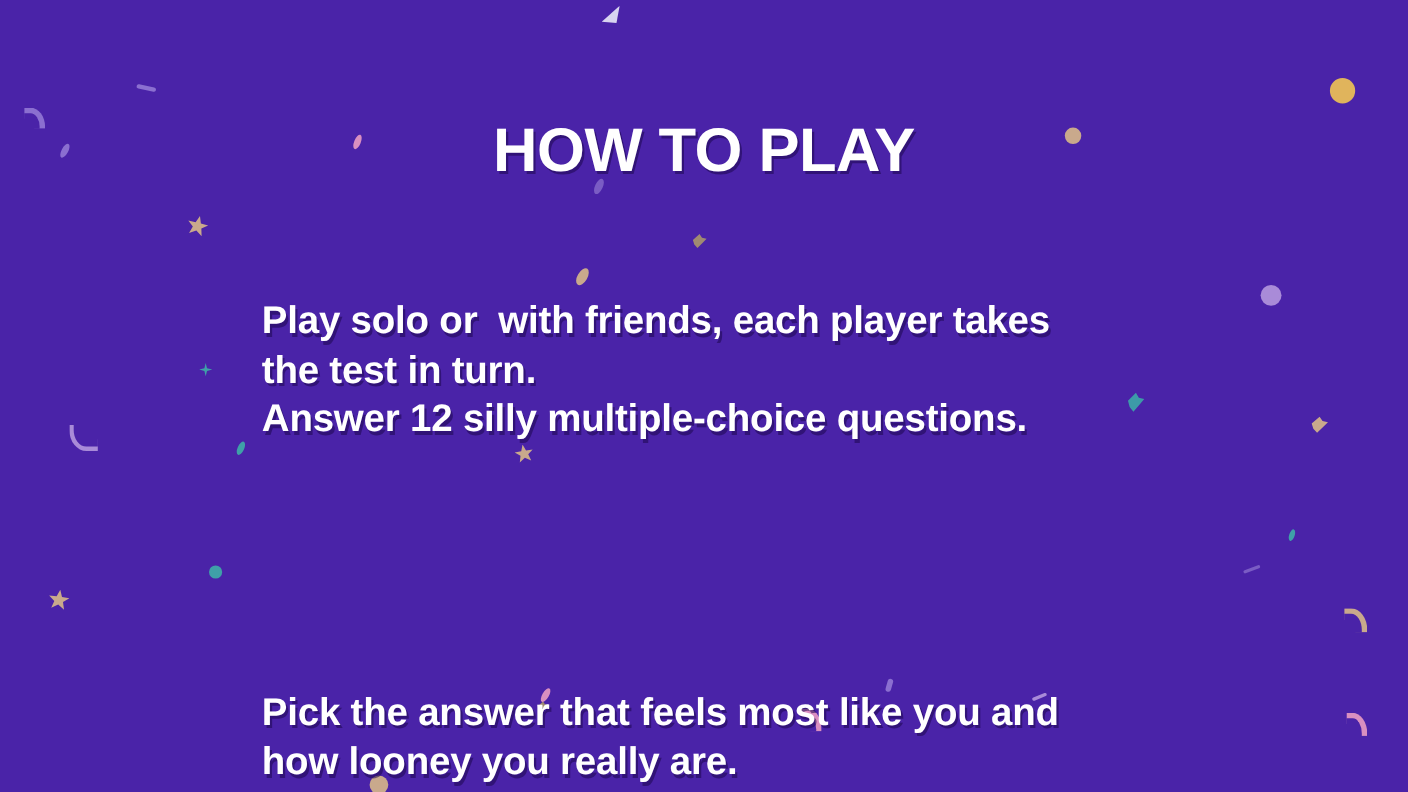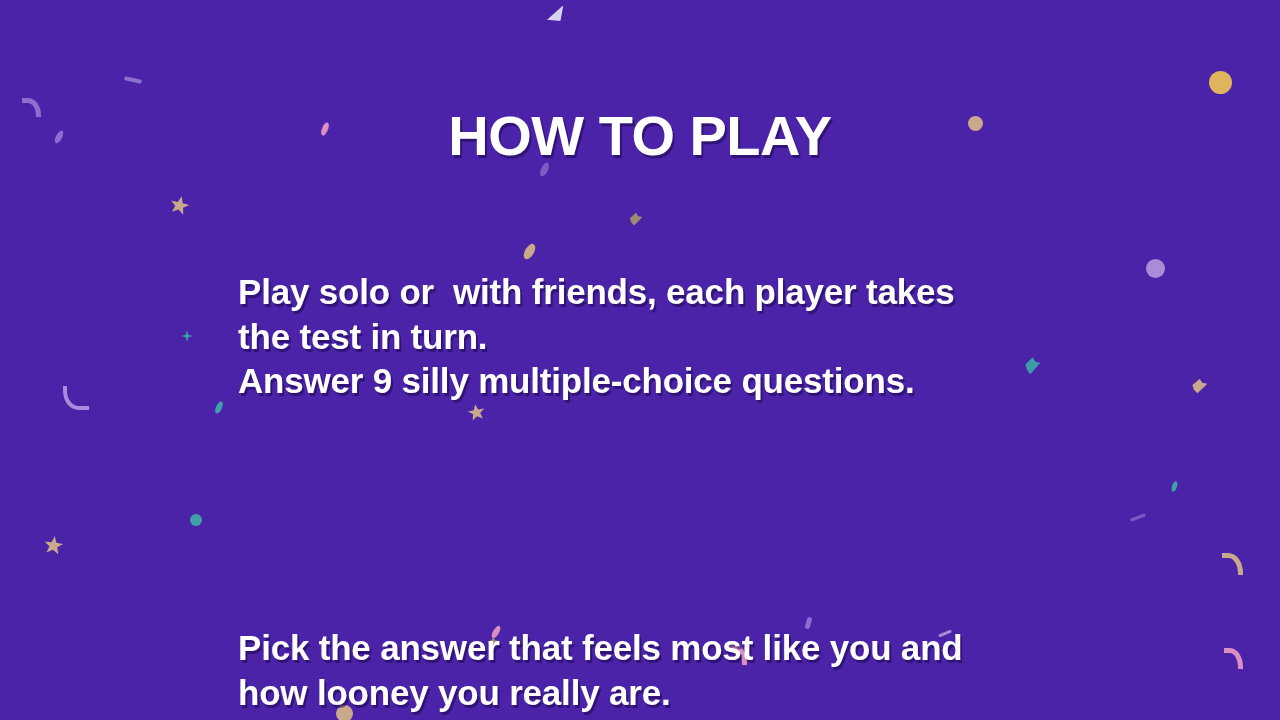--- a/index.html
+++ b/index.html
@@ -125,21 +125,21 @@
       <div class="confetti c-circle" style="left: 336px; top: 705px; width: 17px; height: 17px; color: rgb(201, 169, 140); background: rgb(201, 169, 140);"></div>
       <div class="confetti c-ellipse" style="left: 1172px; top: 481px; width: 5px; height: 11px; color: rgb(63, 160, 168); background: rgb(63, 160, 168); transform: rotate(18deg);"></div>
     </div>
 
   <div id="content">
     <div id="page-title">HOW TO PLAY</div>
 
     <div id="body-text">
       <p class="para">Play solo or  with friends, each player takes
 the test in turn.
-Answer 9 silly multiple-choice questions.</p>
+Answer 12 silly multiple-choice questions.</p>
       <div class="para-gap"></div>
       <p class="para">Pick the answer that feels most like you and
 how looney you really are.
 Every choice adds to your secret “looney
 score.” And at the end of the test
 you’ll earn a Looney Certificate that reveals
 your official title!</p>
     </div>
   </div>
 

